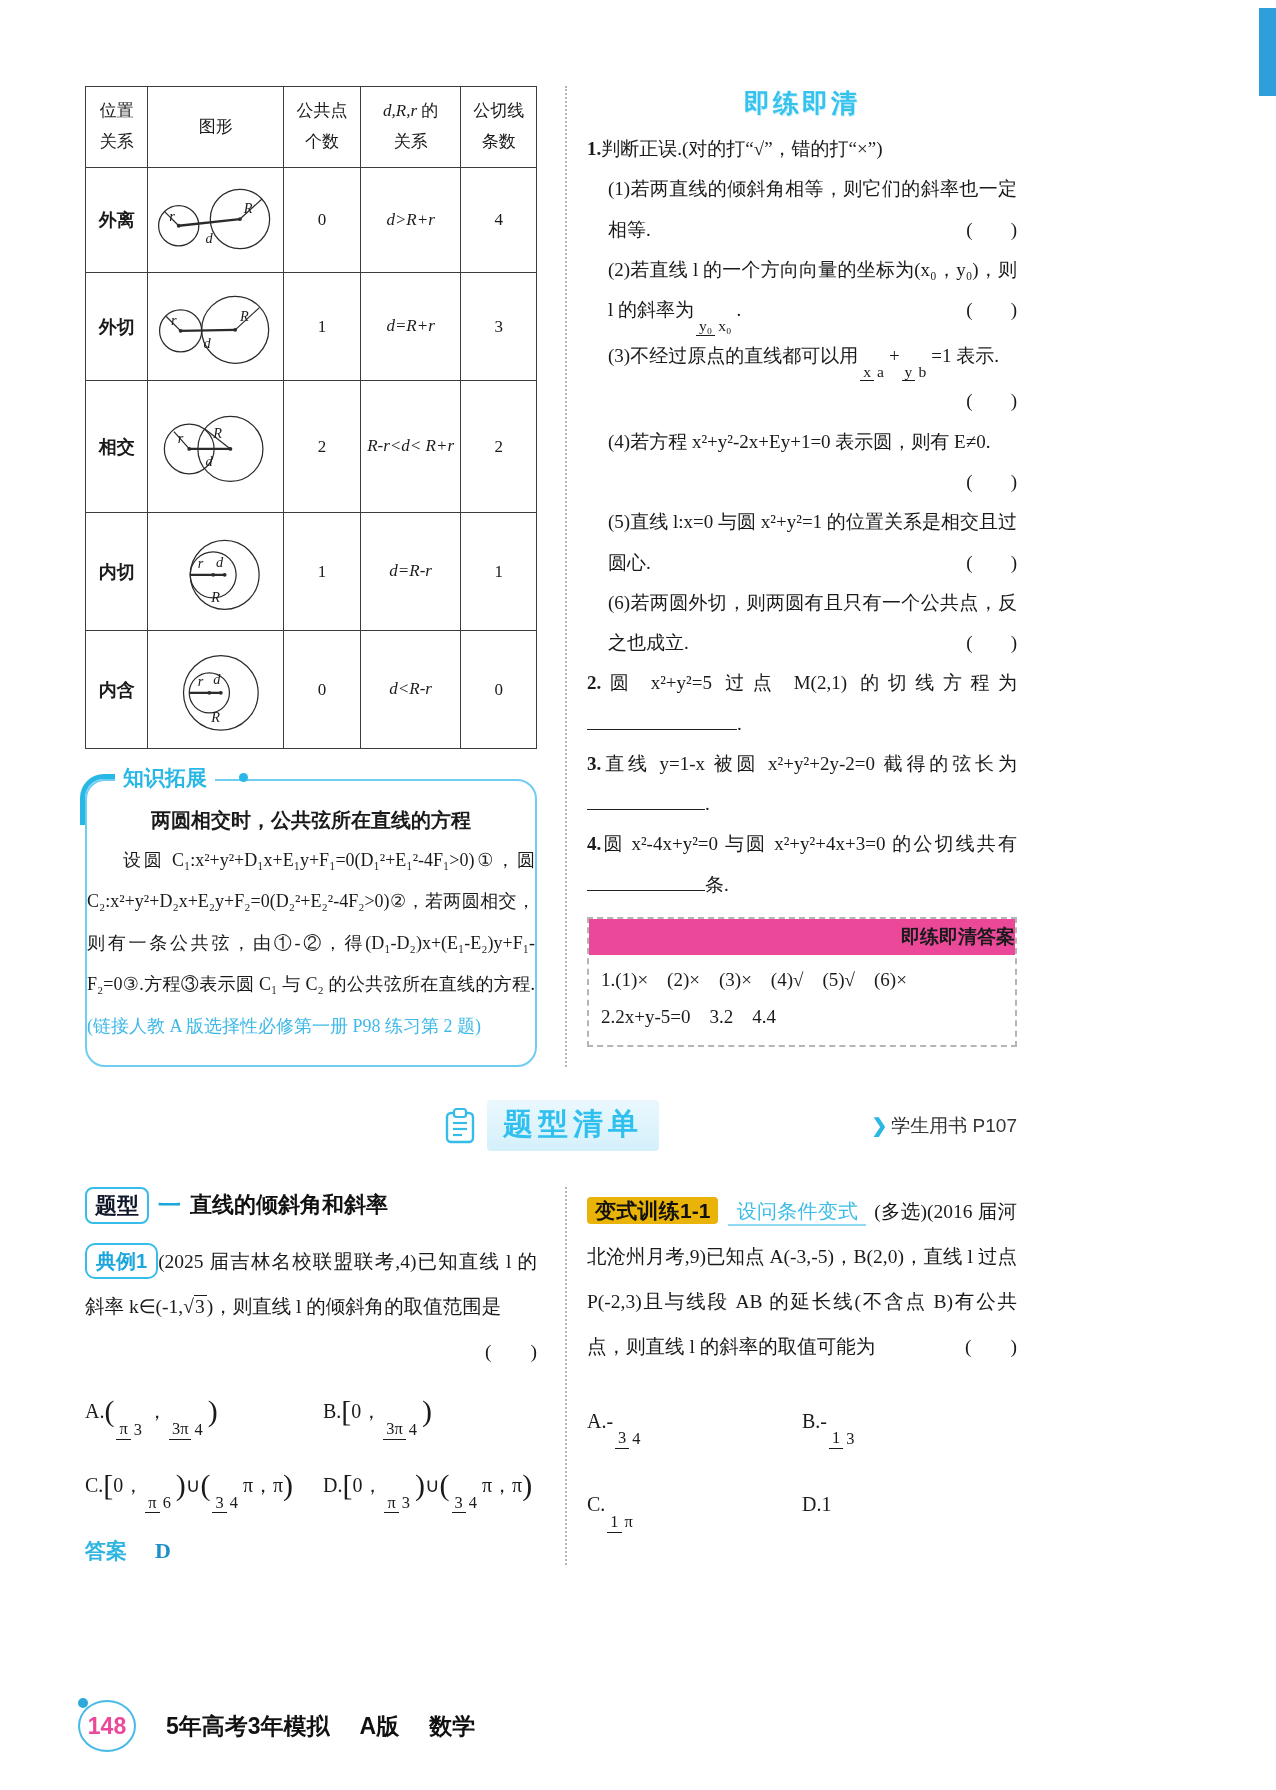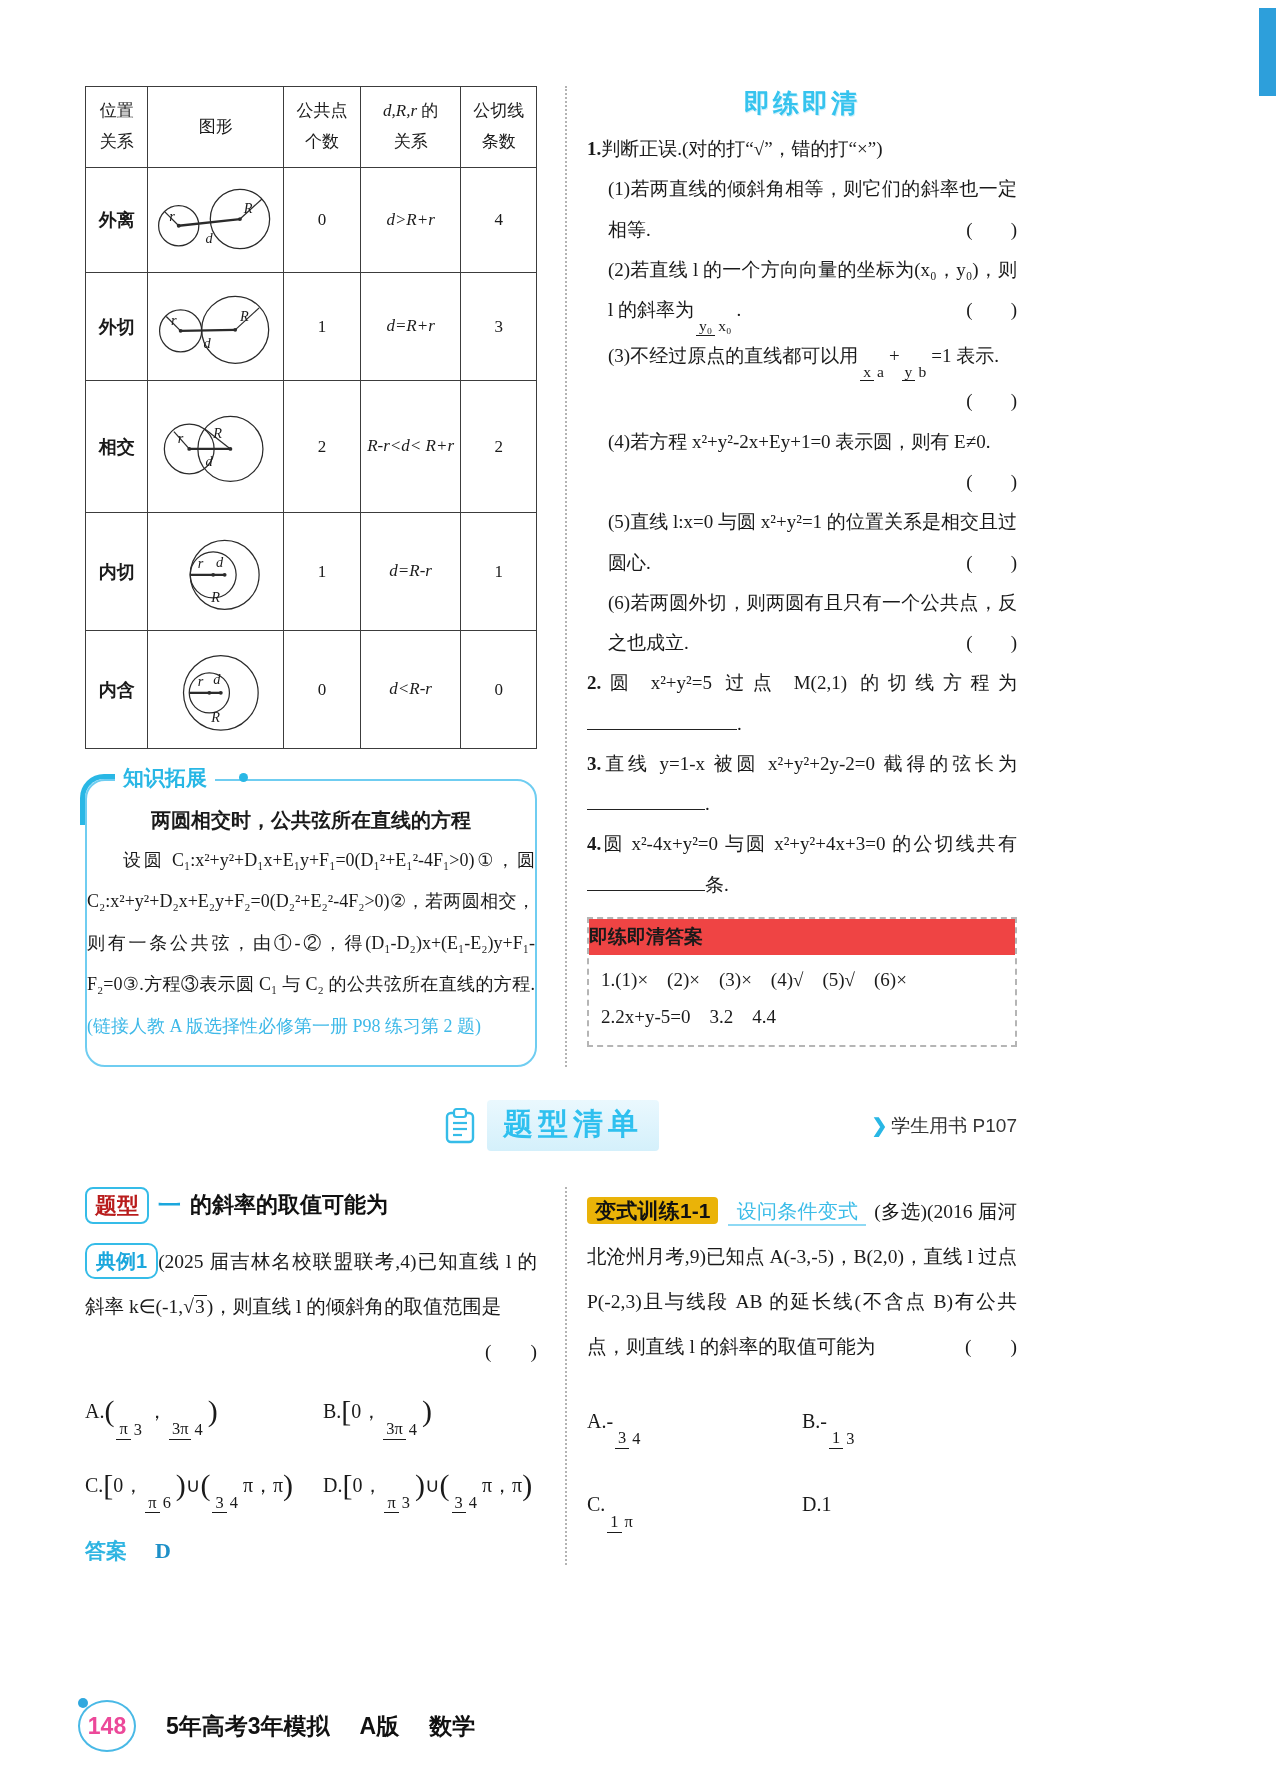--- a/index.html
+++ b/index.html
@@ -49,37 +49,37 @@
   .paren{float:right;}
   .frac{display:inline-flex;flex-direction:row;align-items:center;vertical-align:-0.95em;
         line-height:1.15;font-size:0.82em;margin:0 2px;}
   .frac .fn{border-bottom:1.2px solid currentColor;padding:0 3px;}
   .frac .fd{padding:0 3px;}
   .blank{display:inline-block;border-bottom:1.5px solid #222;height:0.95em;vertical-align:baseline;}
   .delim{font-size:1.5em;font-weight:300;vertical-align:-0.1em;line-height:1;}
   .sqrt-body{border-top:1.3px solid currentColor;padding:0 2px 0 1px;}
 
   .abox{margin-top:12px;border:2px dashed #b5b5b5;}
-  .abox-head{background:#ef4444;text-align:left;font-weight:bold;font-size:19px;
+  .abox-head{background:#ec4899;text-align:right;font-weight:bold;font-size:19px;
              font-family:"Liberation Sans",sans-serif;padding:5px 0;}
   .abox-body{padding:6px 12px 10px;font-size:19px;line-height:1.95;}
 
   
   .banner{position:relative;height:70px;margin:24px 0 26px;display:flex;align-items:center;justify-content:center;}
   .banner-inner{display:flex;align-items:center;gap:10px;text-align:center;}
   .banner-title{color:#2fc0ef;font-weight:bold;font-size:30px;letter-spacing:5px;
                 font-family:"Liberation Sans",sans-serif;background:linear-gradient(#eaf8fe,#d4f0fb);
                 padding:4px 16px 6px;border-radius:4px;}
   .banner-ref{position:absolute;right:0;top:22px;font-size:19px;color:#333;
               font-family:"Liberation Sans",sans-serif;}
   .arrow-ic{color:#29b7e5;font-weight:bold;margin-right:4px;}
 
   
   .topic-head{display:flex;align-items:center;gap:9px;margin-bottom:16px;}
-  .topic-badge{border:2px solid #35bce8;border-radius:8px;color:#b91c1c;font-weight:bold;font-size:22px;
+  .topic-badge{border:2px solid #35bce8;border-radius:8px;color:#0f172a;font-weight:bold;font-size:22px;
                font-family:"Liberation Sans",sans-serif;padding:0 8px;line-height:1.5;}
   .topic-num{color:#1ba7dd;font-weight:bold;font-size:23px;font-family:"Liberation Sans",sans-serif;}
   .topic-title{font-weight:bold;font-size:22px;font-family:"Liberation Sans",sans-serif;color:#111;}
   .ex-badge{display:inline-block;border:2px solid #35bce8;border-radius:10px;color:#1ba7dd;font-weight:bold;
             font-size:20px;font-family:"Liberation Sans",sans-serif;padding:0 9px;line-height:1.6;}
   .stem{font-size:19.5px;line-height:2.3;text-align:justify;overflow:hidden;}
   .opts{display:grid;grid-template-columns:238px auto;row-gap:30px;margin-top:22px;font-size:20px;}
   .opt{white-space:nowrap;}
   .answer-row{margin-top:24px;}
   .ans-label{color:#2fb5e2;font-weight:bold;font-size:21px;font-family:"Liberation Sans",sans-serif;margin-right:28px;}
@@ -290,21 +290,21 @@
       </div>
       <div class="banner-ref"><span class="arrow-ic">❯</span><span>学生用书 P107</span></div>
     </div>
 
     <div class="row">
 
       <div class="col-left">
         <div class="topic-head">
           <span class="topic-badge">题型</span>
           <span class="topic-num">一</span>
-          <span class="topic-title">的斜率的取值可能为</span>
+          <span class="topic-title">直线的倾斜角和斜率</span>
         </div>
         <div class="stem">
           <span class="ex-badge">典例1</span><span>(2025 届吉林名校联盟联考,4)已知直线 l 的斜率 k∈(-1,√<span class="sqrt-body">3</span>)，则直线 l 的倾斜角的取值范围是</span><span class="paren">(　　)</span>
         </div>
         <div class="opts">
           <div class="opt">A.<span class="delim">(</span><span class="frac">
                 <span class="fn">π</span>
                 <span class="fd">3</span>
               </span>，<span class="frac">
                 <span class="fn">3π</span>

